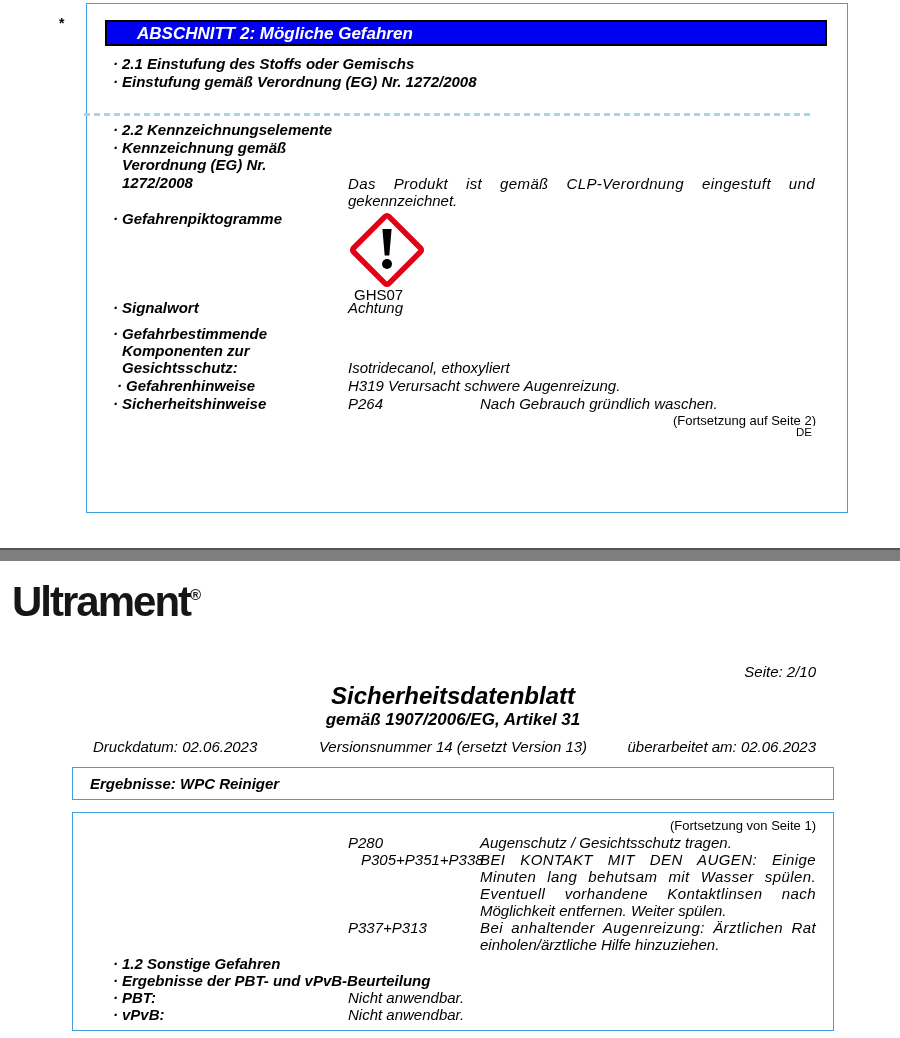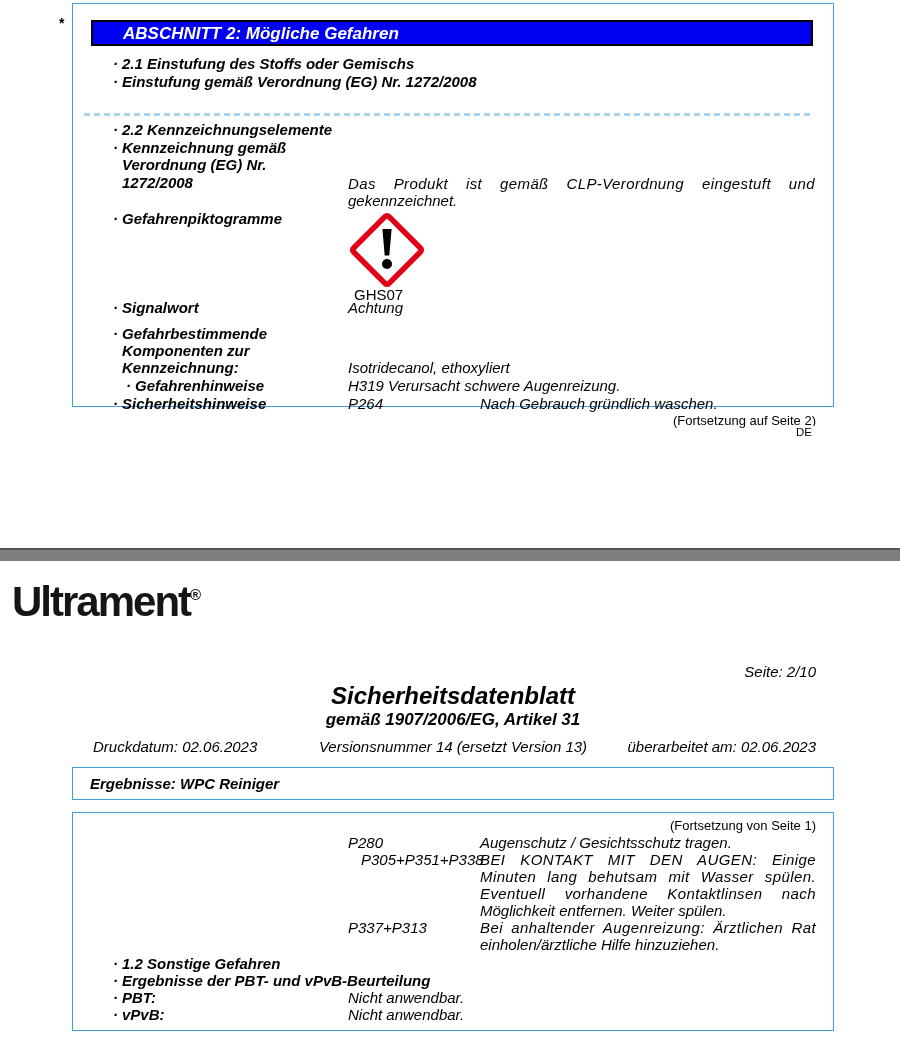--- a/index.html
+++ b/index.html
@@ -28,21 +28,21 @@
   .title1{font:italic bold 24px/26px "Liberation Sans",sans-serif;}
   .title2{font:italic bold 17px/19px "Liberation Sans",sans-serif;}
 </style>
 </head>
 <body>
 
 <div class="page">
 
   <div class="ln rm b" style="left:59px;top:15px;font-size:14px">*</div>
 
-  <div class="frame" style="left:72px;top:3px;width:762px;height:404px">
+  <div class="frame" style="left:86px;top:3px;width:762px;height:510px">
 
     <div class="secbar">
       <span class="t">ABSCHNITT 2: Mögliche Gefahren</span>
     </div>
   </div>
 
   <div class="ln b" style="left:113px;top:55px"><span class="blt">·</span><span>2.1 Einstufung des Stoffs oder Gemischs</span></div>
   <div class="ln b" style="left:113px;top:73px"><span class="blt">·</span><span>Einstufung gemäß Verordnung (EG) Nr. 1272/2008</span></div>
 
   <div class="dashline"></div>
@@ -61,24 +61,24 @@
     <polygon points="33.4,17 42.6,17 40.3,43.5 35.7,43.5" fill="#000"></polygon>
     <circle cx="38" cy="52" r="5" fill="#000"></circle>
   </svg>
   <div class="ln rm" style="left:354px;top:286px">GHS07</div>
 
   <div class="ln b" style="left:113px;top:299px"><span class="blt">·</span><span>Signalwort</span></div>
   <div class="ln" style="left:348px;top:299px">Achtung</div>
 
   <div class="ln b" style="left:113px;top:325px"><span class="blt">·</span><span>Gefahrbestimmende</span></div>
   <div class="ln b" style="left:122px;top:342px">Komponenten zur</div>
-  <div class="ln b" style="left:122px;top:359px">Kennzeichnung:</div>
+  <div class="ln b" style="left:122px;top:359px">Gesichtsschutz:</div>
   <div class="ln" style="left:348px;top:359px">Isotridecanol, ethoxyliert</div>
 
-  <div class="ln b" style="left:126px;top:377px"><span class="blt">·</span><span>Gefahrenhinweise</span></div>
+  <div class="ln b" style="left:117px;top:377px"><span class="blt">·</span><span>Gefahrenhinweise</span></div>
   <div class="ln" style="left:348px;top:377px">H319 Verursacht schwere Augenreizung.</div>
 
   <div class="ln b" style="left:113px;top:395px"><span class="blt">·</span><span>Sicherheitshinweise</span></div>
   <div class="ln" style="left:348px;top:395px">P264</div>
   <div class="ln" style="left:480px;top:395px">Nach Gebrauch gründlich waschen.</div>
 
   <div class="ln rm sm rgt" style="top:413px">(Fortsetzung auf Seite 2)</div>
   <div class="de-tag">DE</div>
 
   <div class="graybar"></div>

